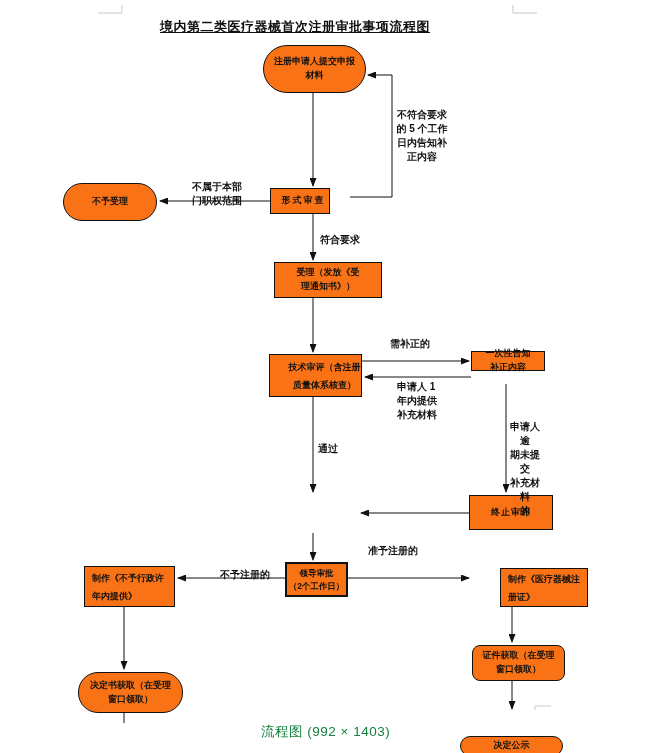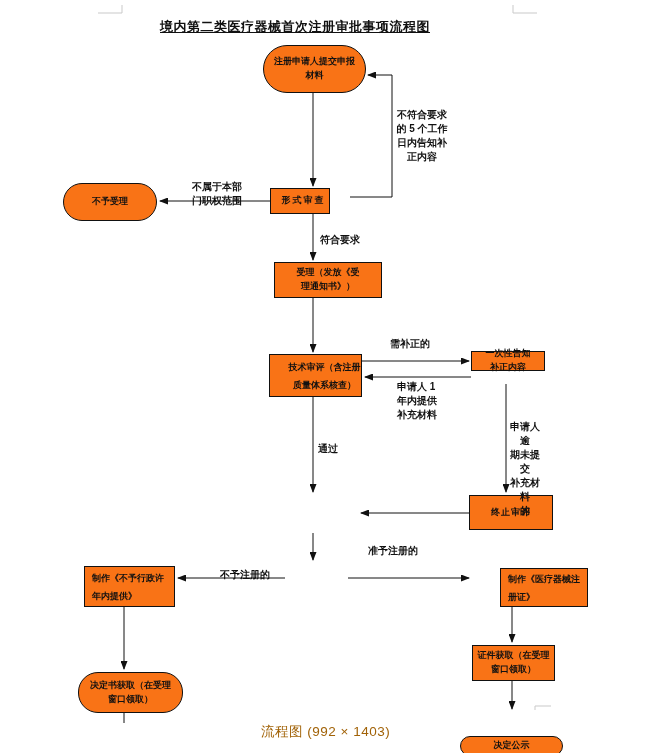--- a/index.html
+++ b/index.html
@@ -23,21 +23,21 @@
   .loose { line-height:2.0; }
   .leftalign { justify-content:flex-start; text-align:left; padding-left:7px; }
   .small { font-size:8.5px; line-height:1.5; }
   .elabel {
     position:absolute; white-space:pre-line; font-size:10px;
     font-weight:bold; line-height:1.4;
   }
   .center { text-align:center; }
   .watermark {
     position:absolute; left:261px; top:723px; font-size:13.5px;
-    color:#a16207; font-weight:normal; letter-spacing:0.5px;
+    color:#15803d; font-weight:normal; letter-spacing:0.5px;
   }
   svg.connectors { position:absolute; left:0; top:0; width:653px; height:753px; }
 </style>
 </head>
 <body>
 
 <div class="canvas">
 
   <svg class="connectors" viewBox="0 0 653 753" xmlns="http://www.w3.org/2000/svg">
     <defs>
@@ -83,31 +83,33 @@
 
   <div class="node box loose" style="left:269px; top:354px; width:93px; height:43px;padding-left:18px;">技术审评（含注册
 质量体系核查）</div>
 
   <div class="node box" style="left:471px; top:351px; width:74px; height:20px;">一次性告知
 补正内容</div>
 
 
   <div class="node box" style="left:469px; top:495px; width:84px; height:35px; letter-spacing:1px;">终止审评</div>
 
+  <div class="node box thick small" style="left:285px; top:562px; width:63px; height:35px;">领导审批
+（2个工作日）</div>
 
   <div class="node box loose leftalign" style="left:84px; top:566px; width:91px; height:41px;">制作《不予行政许
 年内提供》</div>
 
   <div class="node box loose leftalign" style="left:500px; top:568px; width:88px; height:39px;">制作《医疗器械注
 册证》</div>
 
   <div class="node oval" style="left:78px; top:672px; width:105px; height:41px; border-radius:20px;">决定书获取（在受理
 窗口领取）</div>
 
-  <div class="node box" style="left:472px; top:645px; width:83px; height:36px;">证件获取（在受理
+  <div class="node box" style="left:472px; top:645px; width:93px; height:36px;border-radius:8px;">证件获取（在受理
 窗口领取）</div>
 
   <div class="node oval" style="left:460px; top:712px; width:103px; height:20px; border-radius:15px;margin-top:24px;">决定公示</div>
 
   <div class="elabel center" style="left:395px; top:108px; width:54px;">不符合要求
 的 5 个工作
 日内告知补
 正内容</div>
 
   <div class="elabel center" style="left:190px; top:180px; width:54px;">不属于本部

